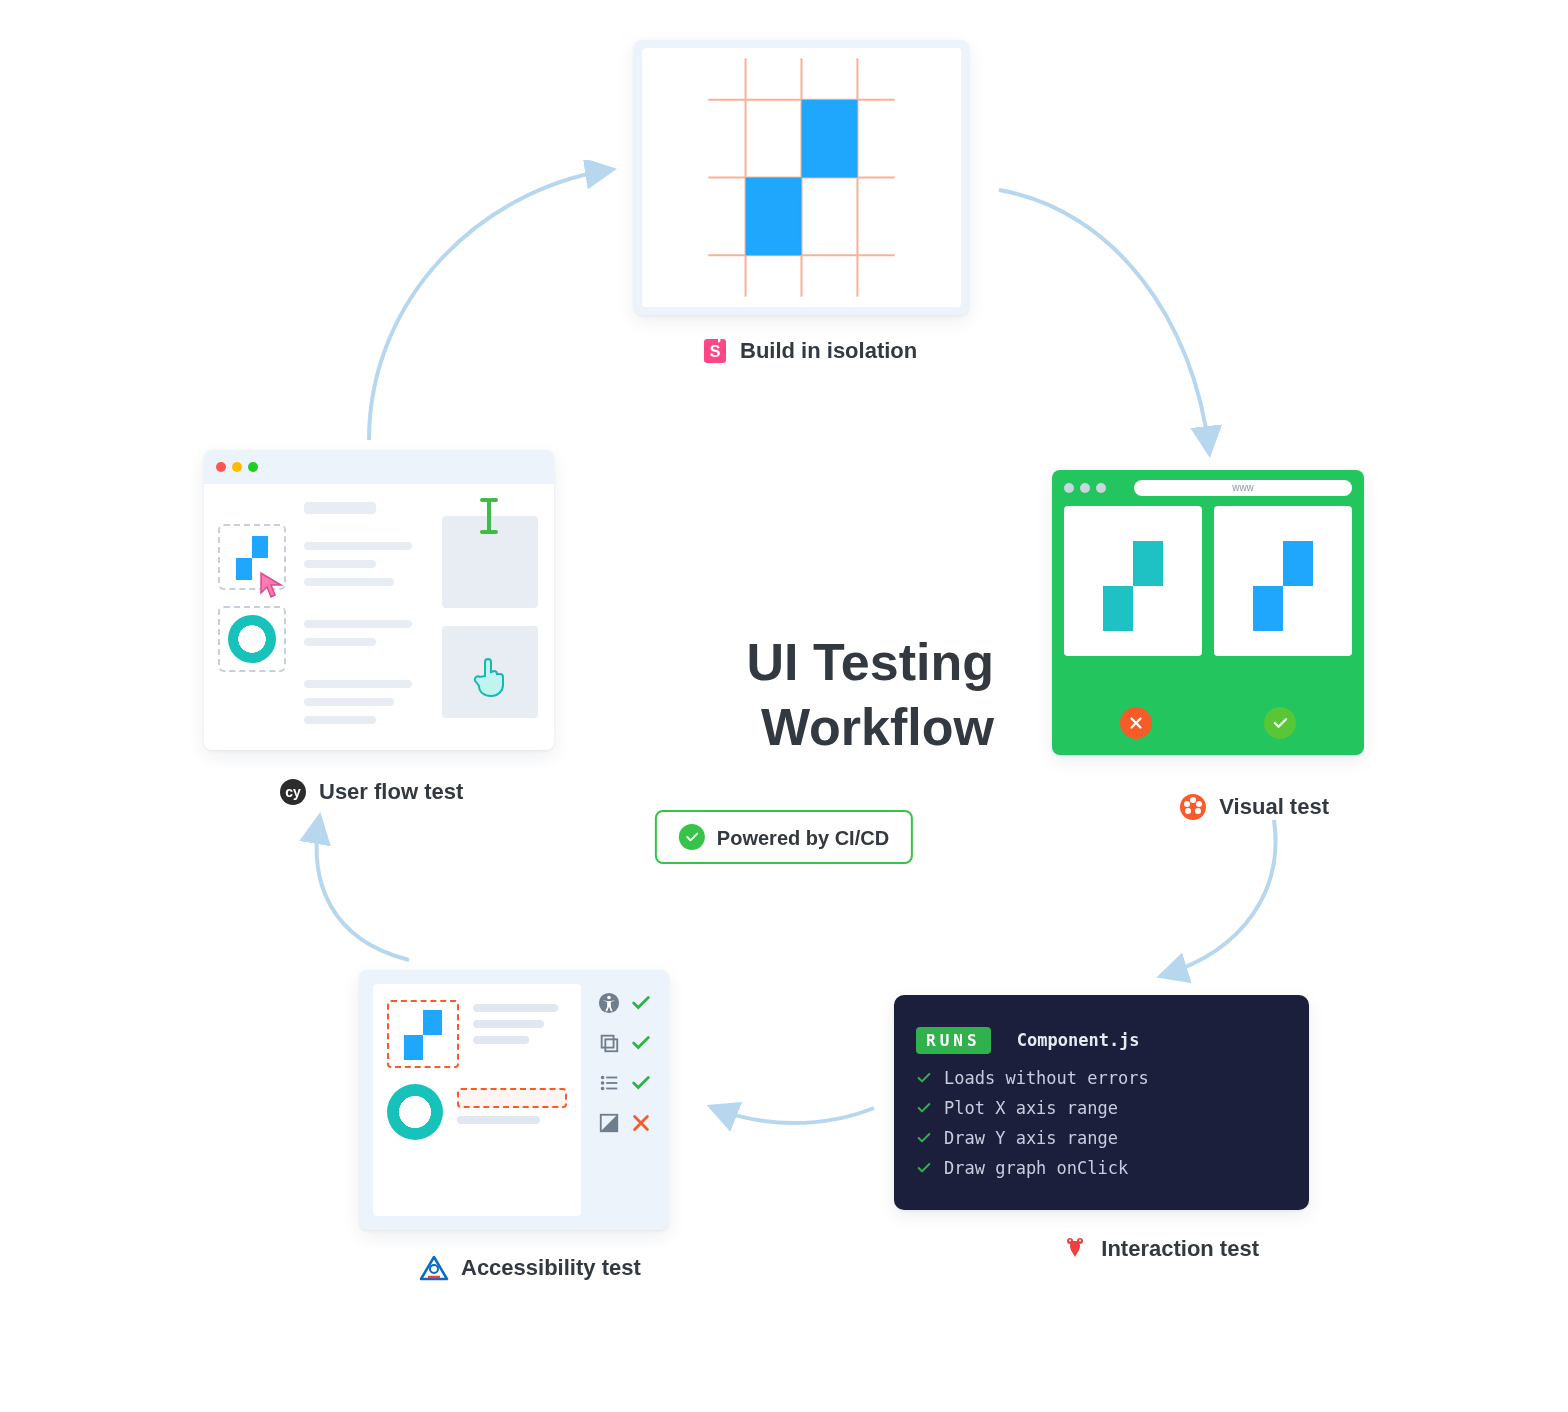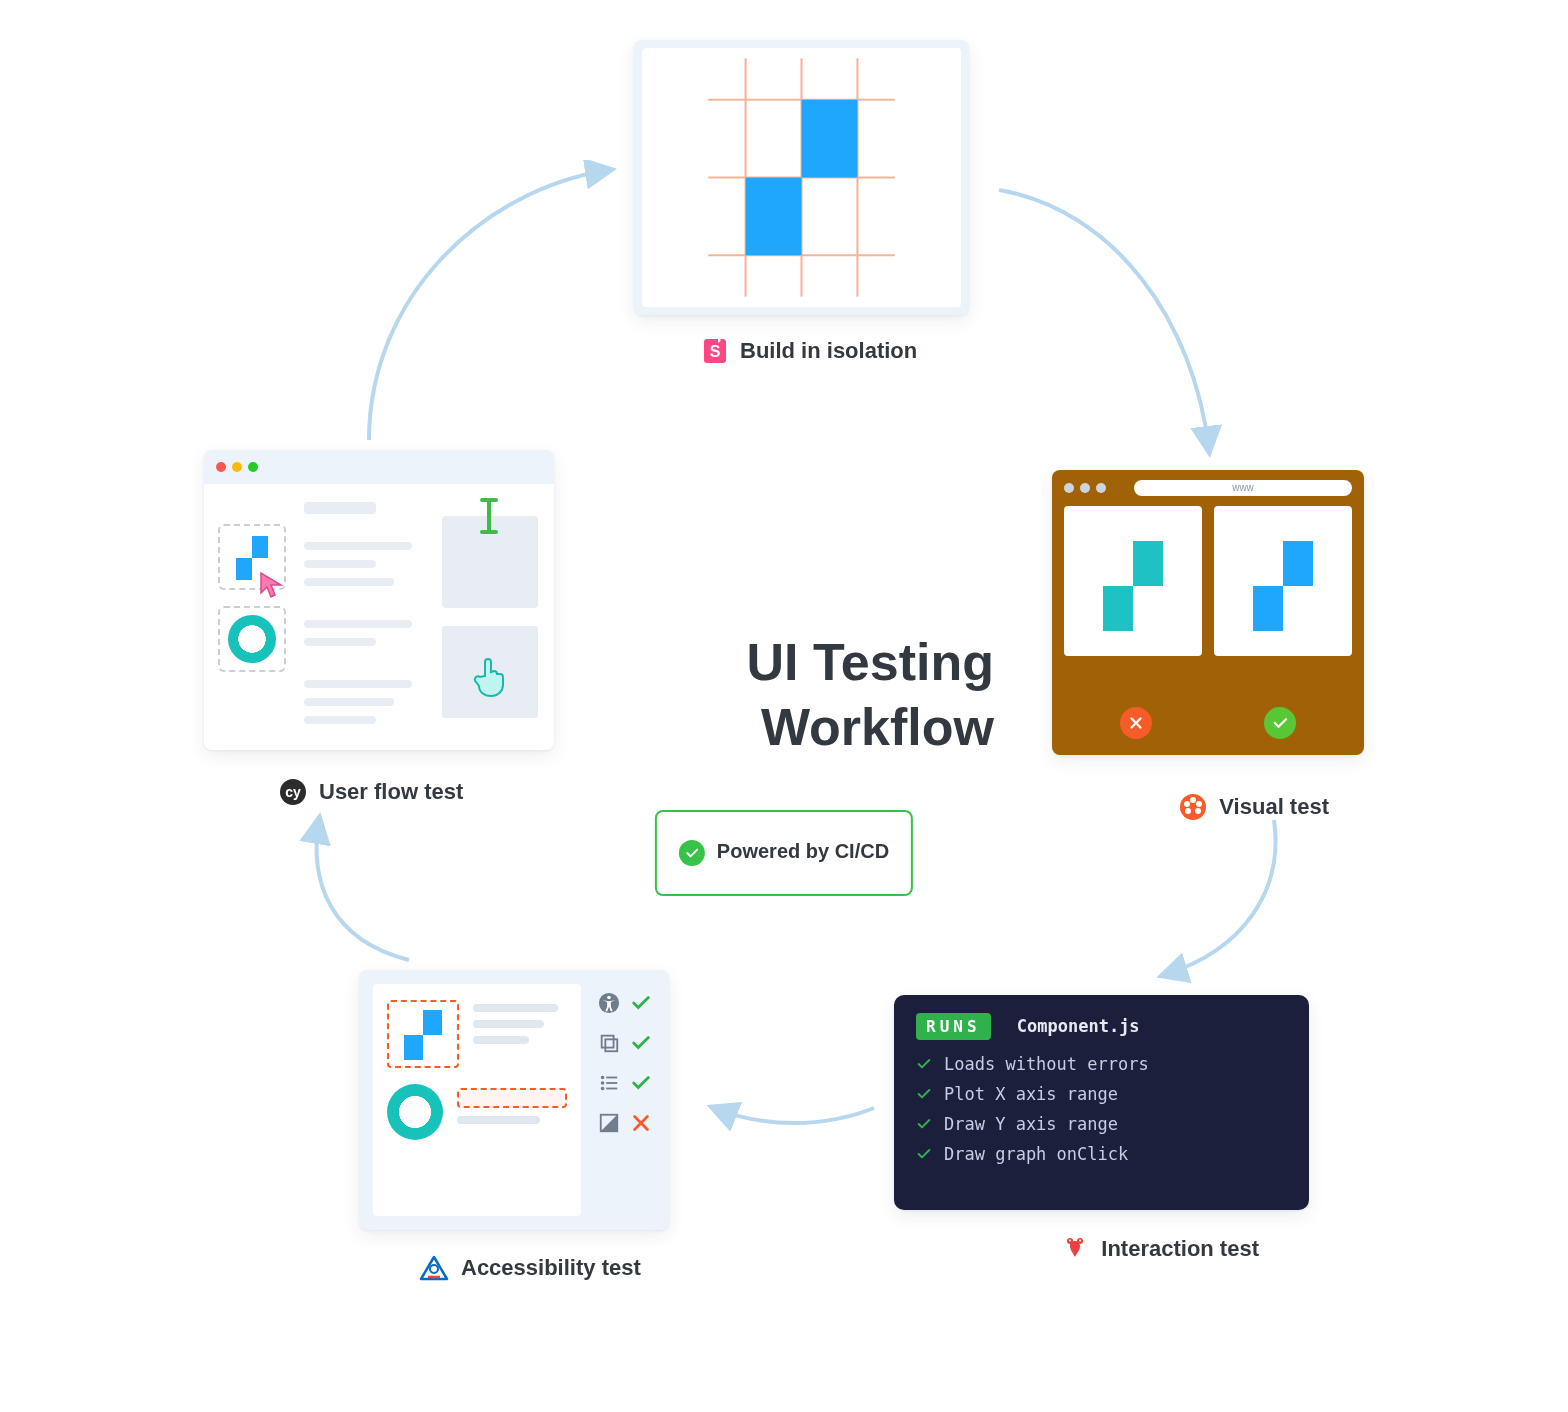--- a/index.html
+++ b/index.html
@@ -31,23 +31,23 @@
     color: #333940;
     width: 420px;
   }
   .ci-badge {
     position: absolute;
     left: 50%;
     top: 770px;
     transform: translateX(-50%);
     border: 2px solid #37c349;
     border-radius: 8px;
-    padding: 28px 22px;
+    padding: 12px 22px;
     display: flex;
-    align-items: flex-start;
+    align-items: flex-end;
     gap: 12px;
     color: #333940;
     font-weight: 700;
     font-size: 20px;
     background: #fff;
   }
   .check-circle {
     width: 26px; height: 26px; border-radius: 50%;
     background: #37c349;
     display: flex; align-items: center; justify-content: center;
@@ -88,21 +88,21 @@
     border-radius: 4px;
     position: relative;
   }
   .guides line { stroke: #f7b398; stroke-width: 2; }
   .tet { fill: #1ea7fd; }
 
   
   .visual {
     right: 0; top: 430px;
     width: 312px; height: 285px;
-    background: #a16207;
+    background: #22c55e;
     padding: 10px 12px 16px 12px;
     display: flex; flex-direction: column; gap: 10px;
   }
   .browser-bar {
     display: flex; align-items: center; gap: 8px;
   }
   .traffic { display: flex; gap: 6px; }
   .traffic span { width: 10px; height: 10px; border-radius: 50%; background: #cbd5df; }
   .addr {
     flex: 1; height: 16px; background: #fff; border-radius: 8px;
@@ -124,21 +124,21 @@
   .stat-circle.pass { background: #59c635; }
   .stat-circle svg { width: 18px; height: 18px; }
 
   
   .interaction {
     right: 55px; top: 955px;
     width: 415px; height: 215px;
     background: #1b1f3b;
     border-radius: 10px;
     color: #e7eaf1;
-    padding: 18px 22px;
+    padding: 32px 22px;
     font-family: ui-monospace, Menlo, Consolas, monospace;
     font-size: 17px;
   }
   .runs-badge {
     display: inline-block;
     background: #2fb24c;
     color: #fff;
     font-weight: 800;
     letter-spacing: 4px;
     padding: 4px 10px;

